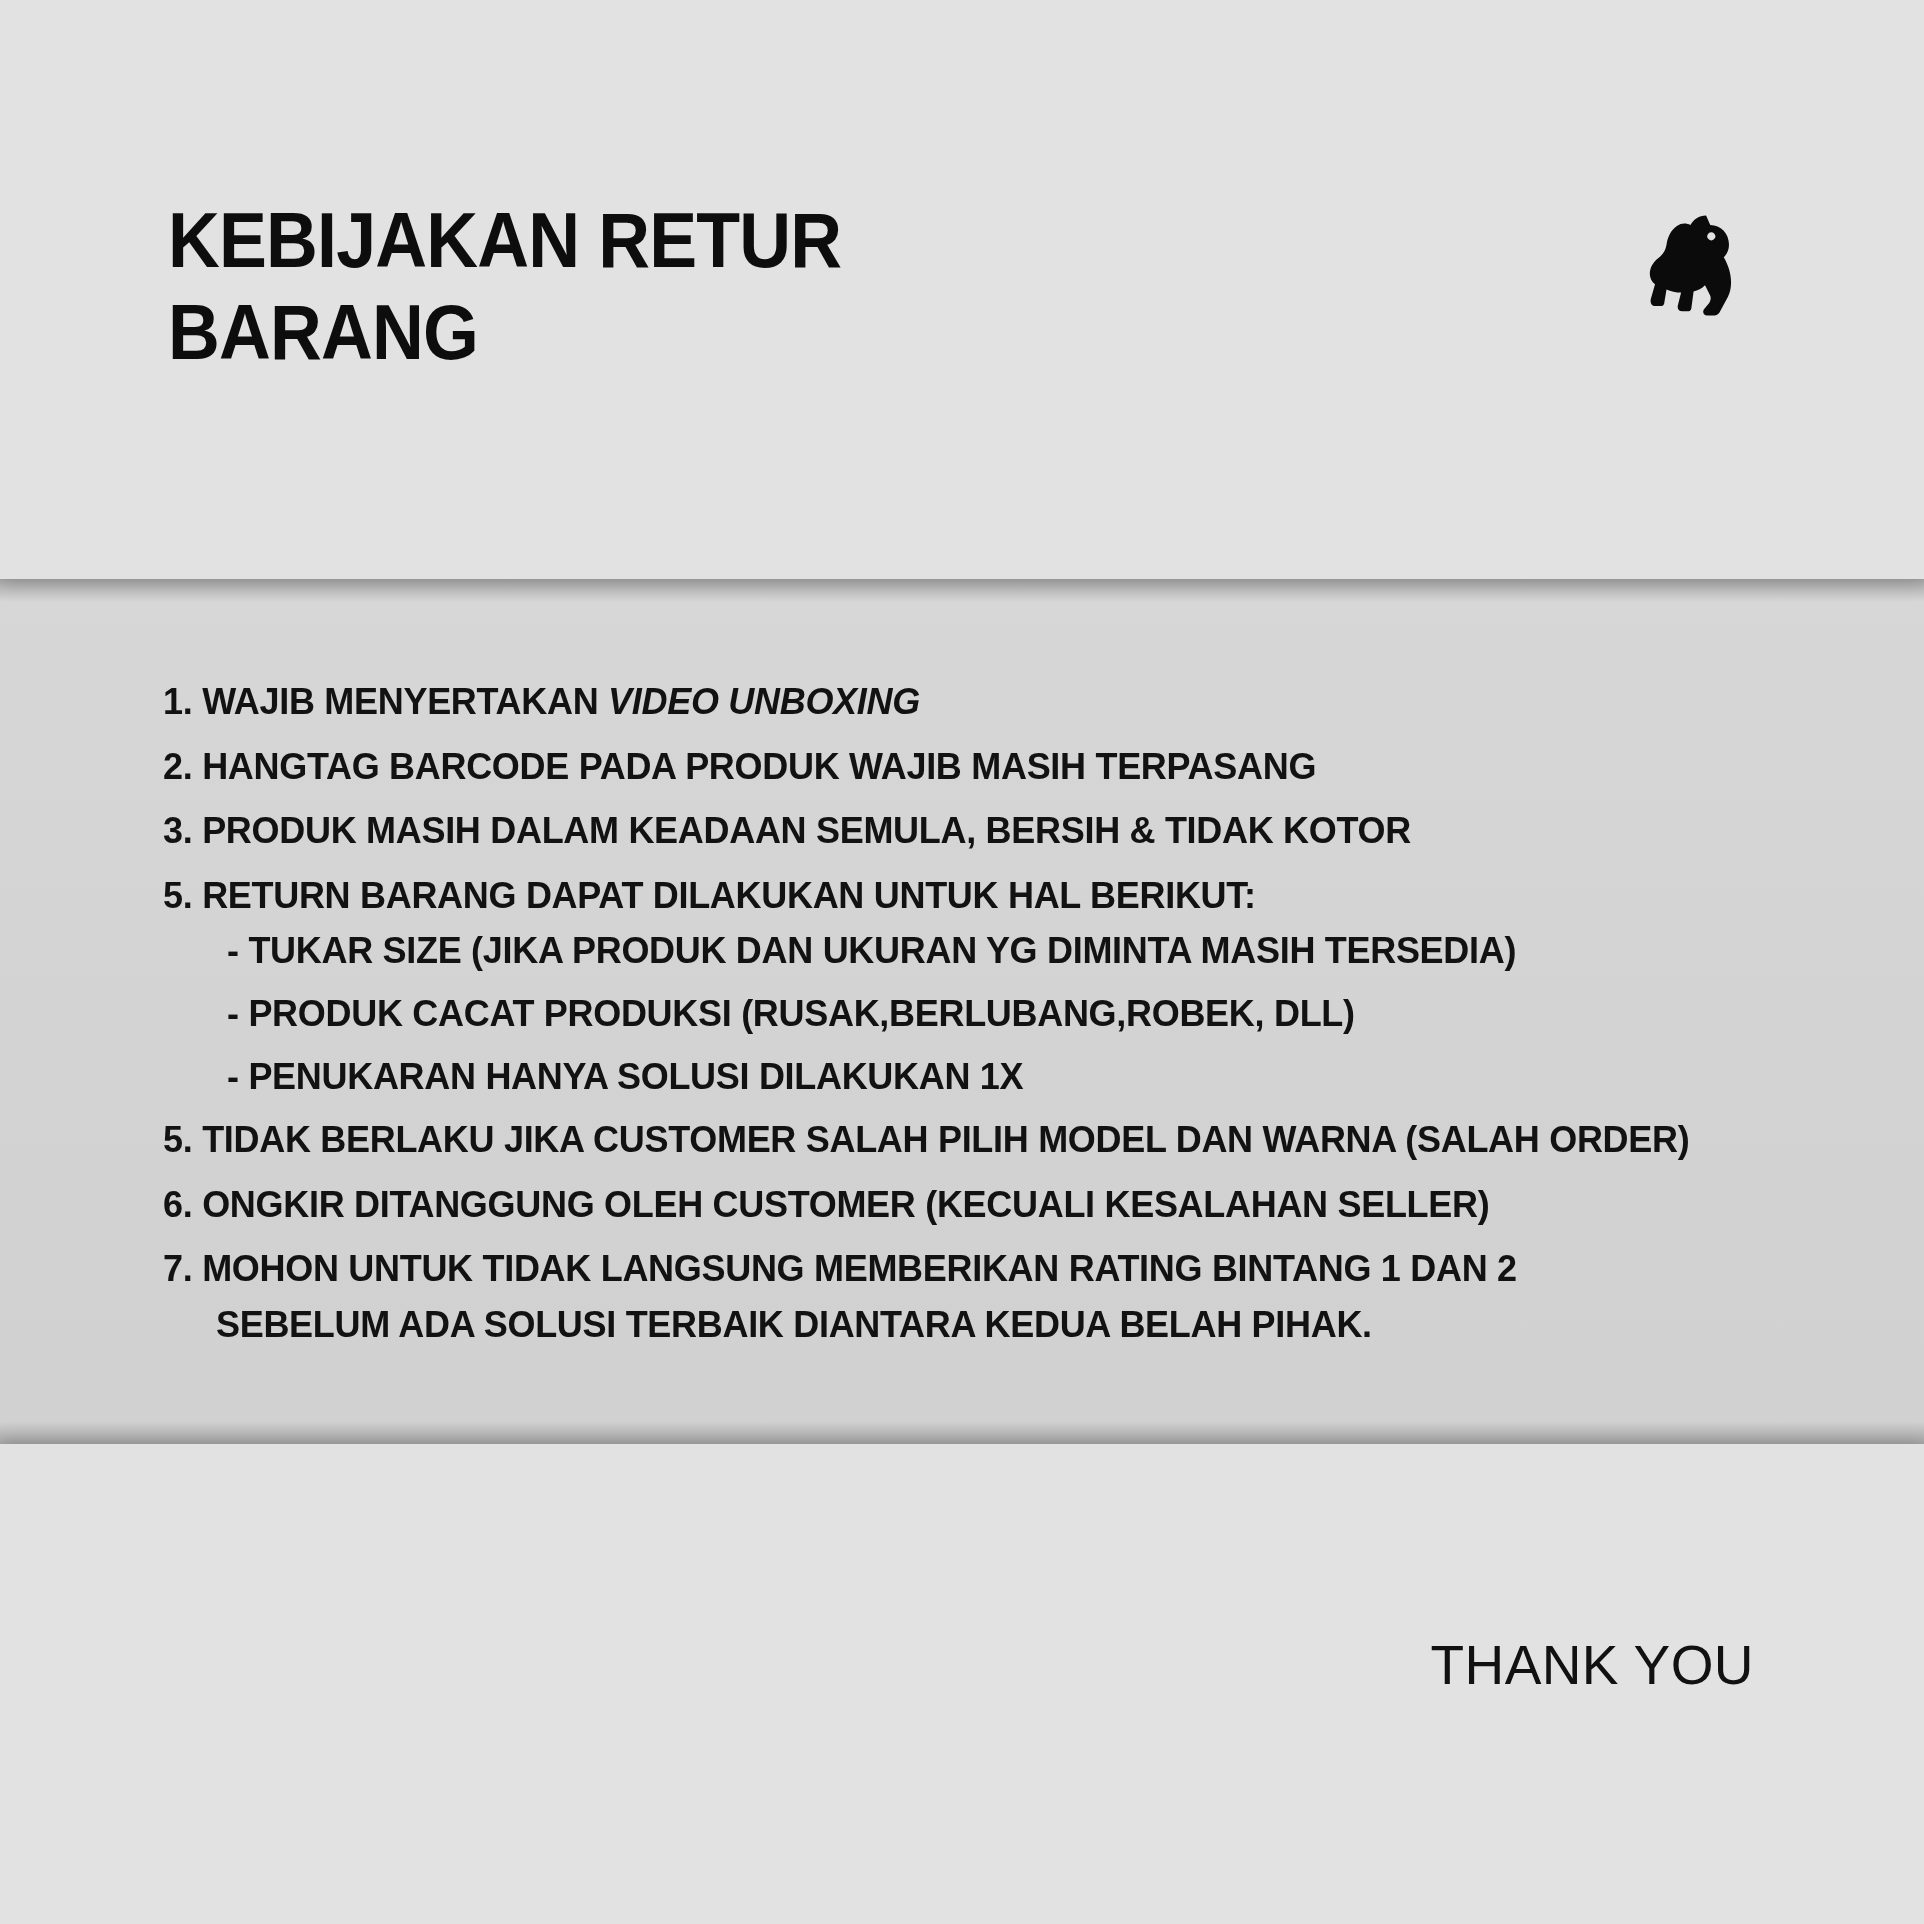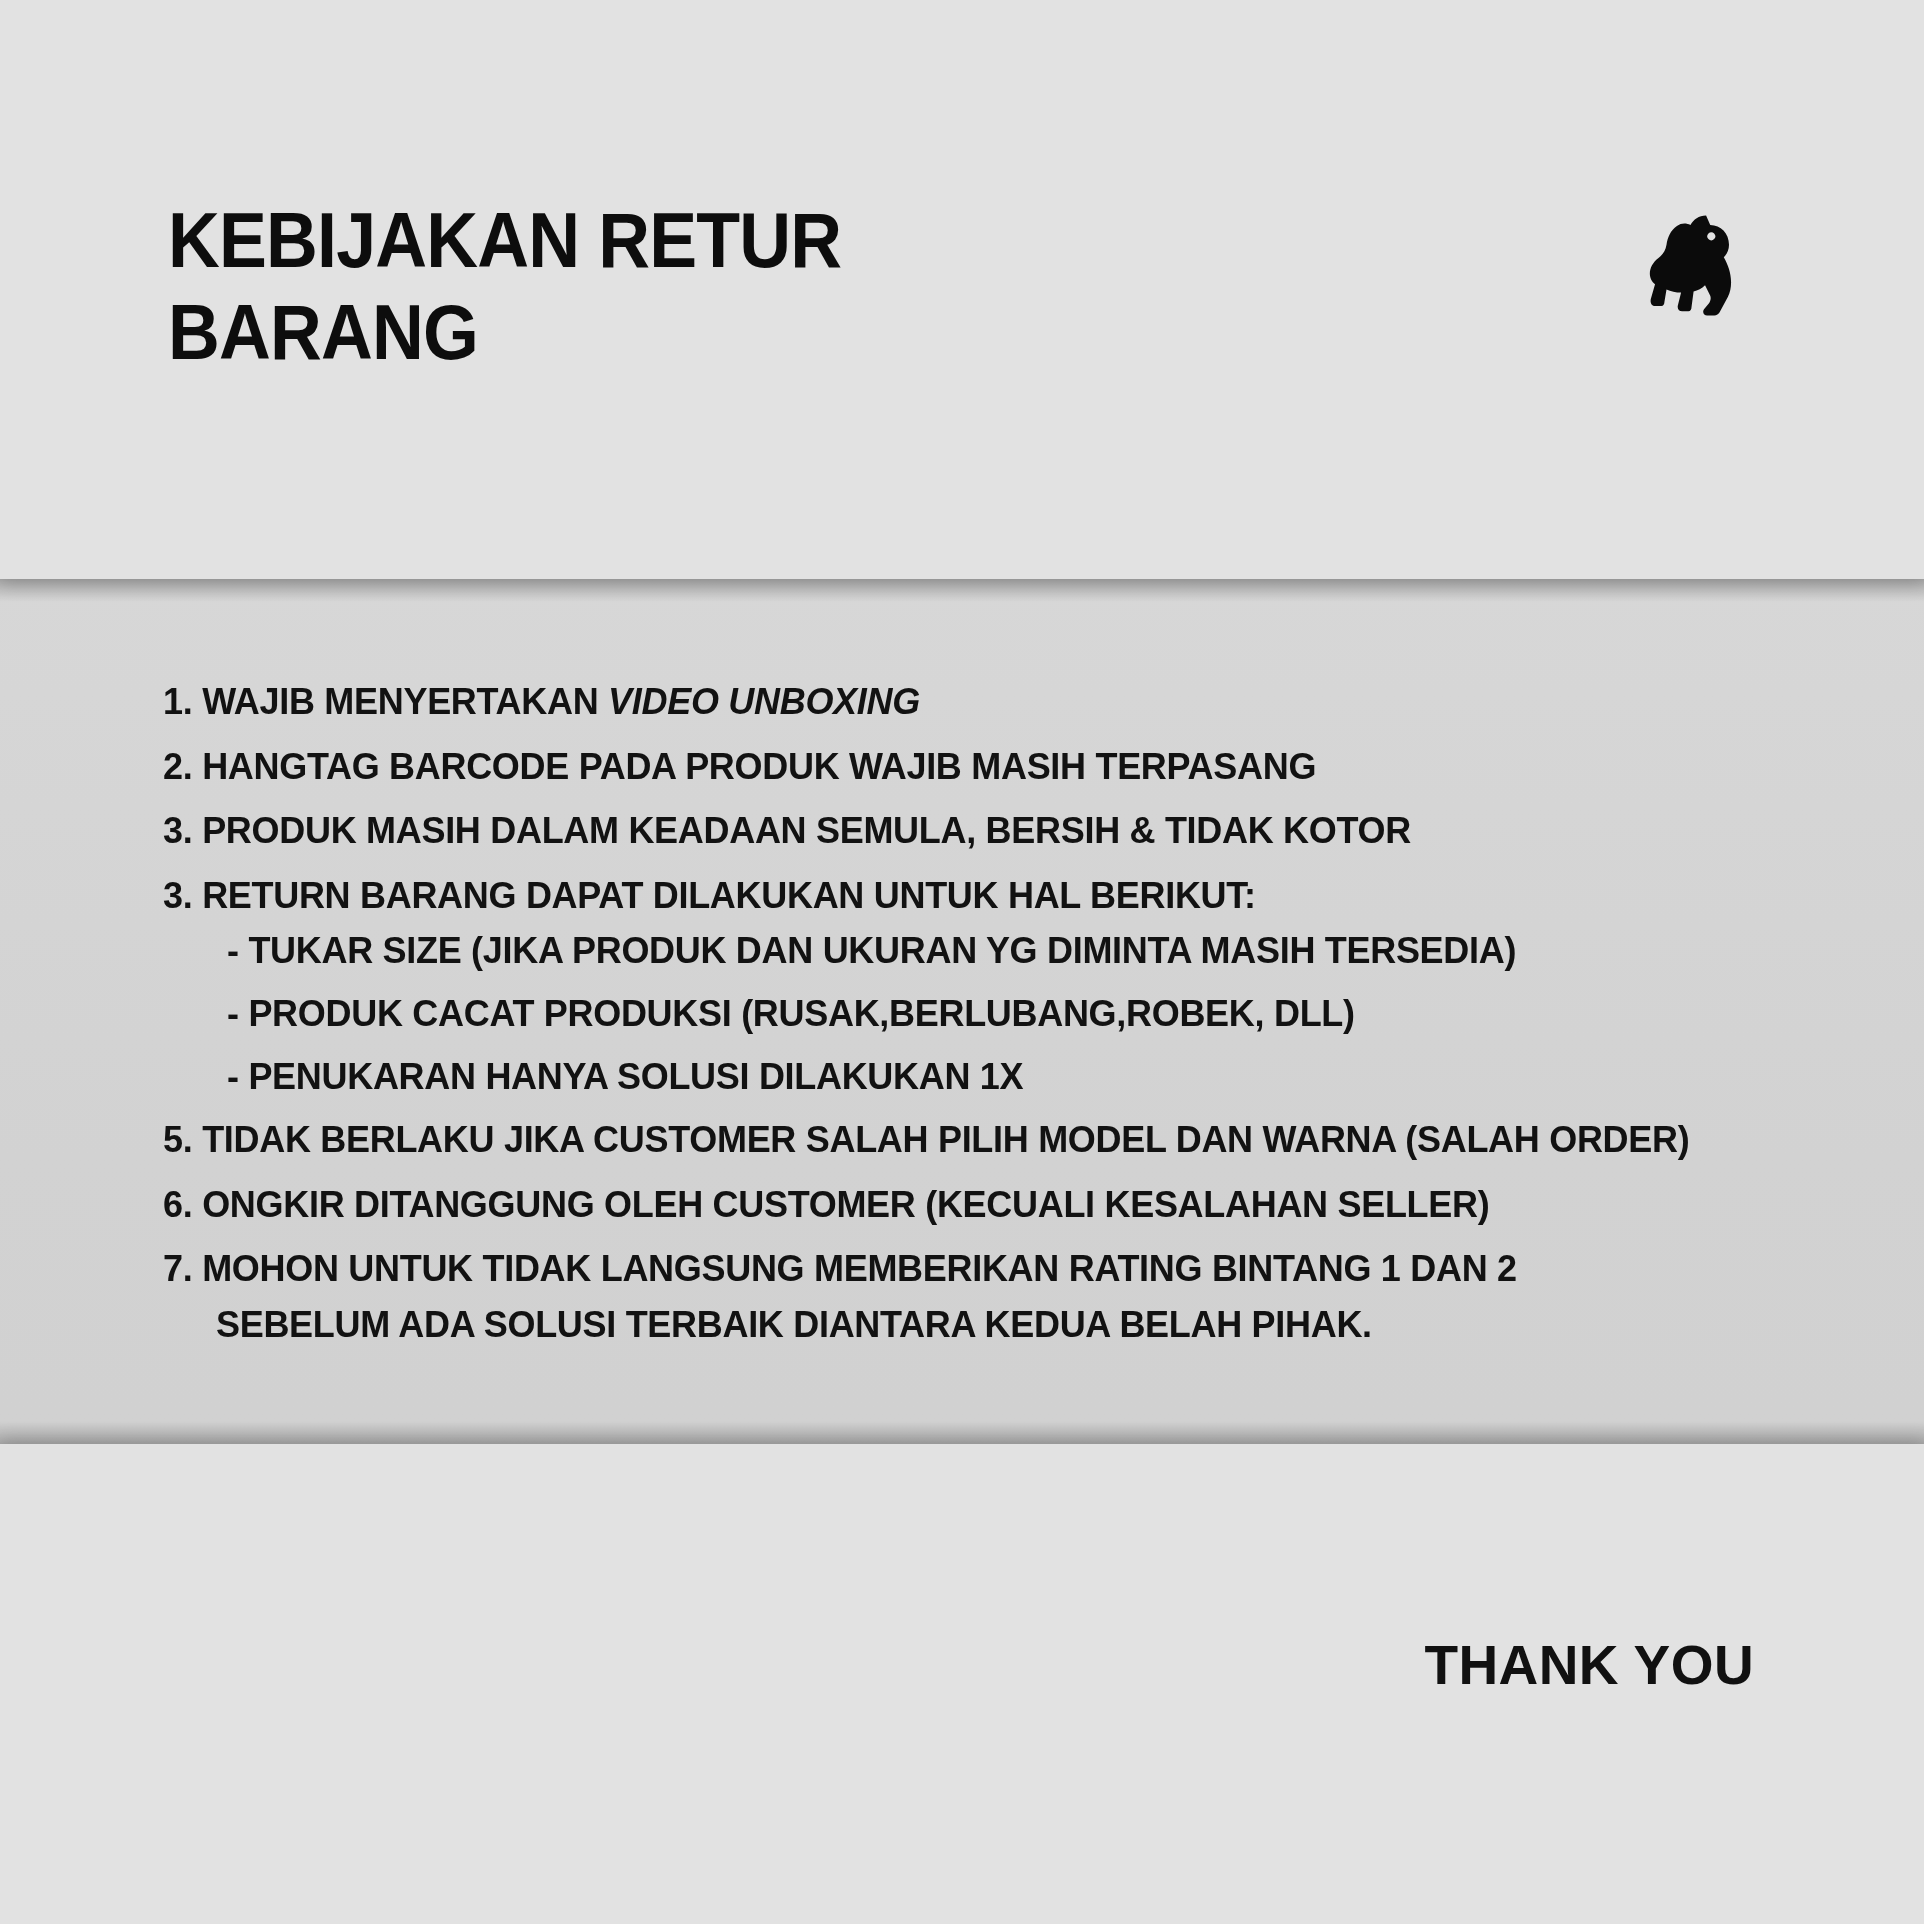--- a/index.html
+++ b/index.html
@@ -108,21 +108,21 @@
     height: 481px;
     background: #e2e2e2;
     box-shadow: 0 -5.3px 16px rgba(0,0,0,0.16);
     z-index: 3;
   }
   .thank-you {
     position: absolute;
     right: 171px;
     top: 189px;
     font-family: "Liberation Sans", sans-serif;
-    font-weight: bold;
+    font-weight: normal;
     font-size: 55px;
     letter-spacing: 0.4px;
     color: #111;
   }
 
   .divider-shadow-top {
     position: absolute;
     left: 0;
     top: 579px;
     width: 1925px;
@@ -160,21 +160,21 @@
 
   <div class="body-area">
     <div class="list">
 
       <p class="list-row"><span>1. WAJIB MENYERTAKAN </span><span class="italic">VIDEO UNBOXING</span></p>
 
       <p class="list-row">2. HANGTAG BARCODE PADA PRODUK WAJIB MASIH TERPASANG</p>
 
       <p class="list-row">3. PRODUK MASIH DALAM KEADAAN SEMULA, BERSIH  &amp; TIDAK KOTOR</p>
 
-      <p class="list-row tight">3. RETURN BARANG DAPAT DILAKUKAN UNTUK HAL BERIKUT:</p>
+      <p class="list-row tight">5. RETURN BARANG DAPAT DILAKUKAN UNTUK HAL BERIKUT:</p>
 
       <p class="list-row sub">- TUKAR SIZE (JIKA PRODUK DAN UKURAN YG DIMINTA MASIH TERSEDIA)</p>
 
       <p class="list-row sub">- PRODUK CACAT PRODUKSI (RUSAK,BERLUBANG,ROBEK, DLL)</p>
 
       <p class="list-row sub">- PENUKARAN HANYA SOLUSI DILAKUKAN 1X</p>
 
       <p class="list-row">5. TIDAK BERLAKU JIKA CUSTOMER  SALAH PILIH MODEL DAN WARNA (SALAH ORDER)</p>
 
       <p class="list-row">6. ONGKIR DITANGGUNG OLEH CUSTOMER (KECUALI KESALAHAN SELLER)</p>

